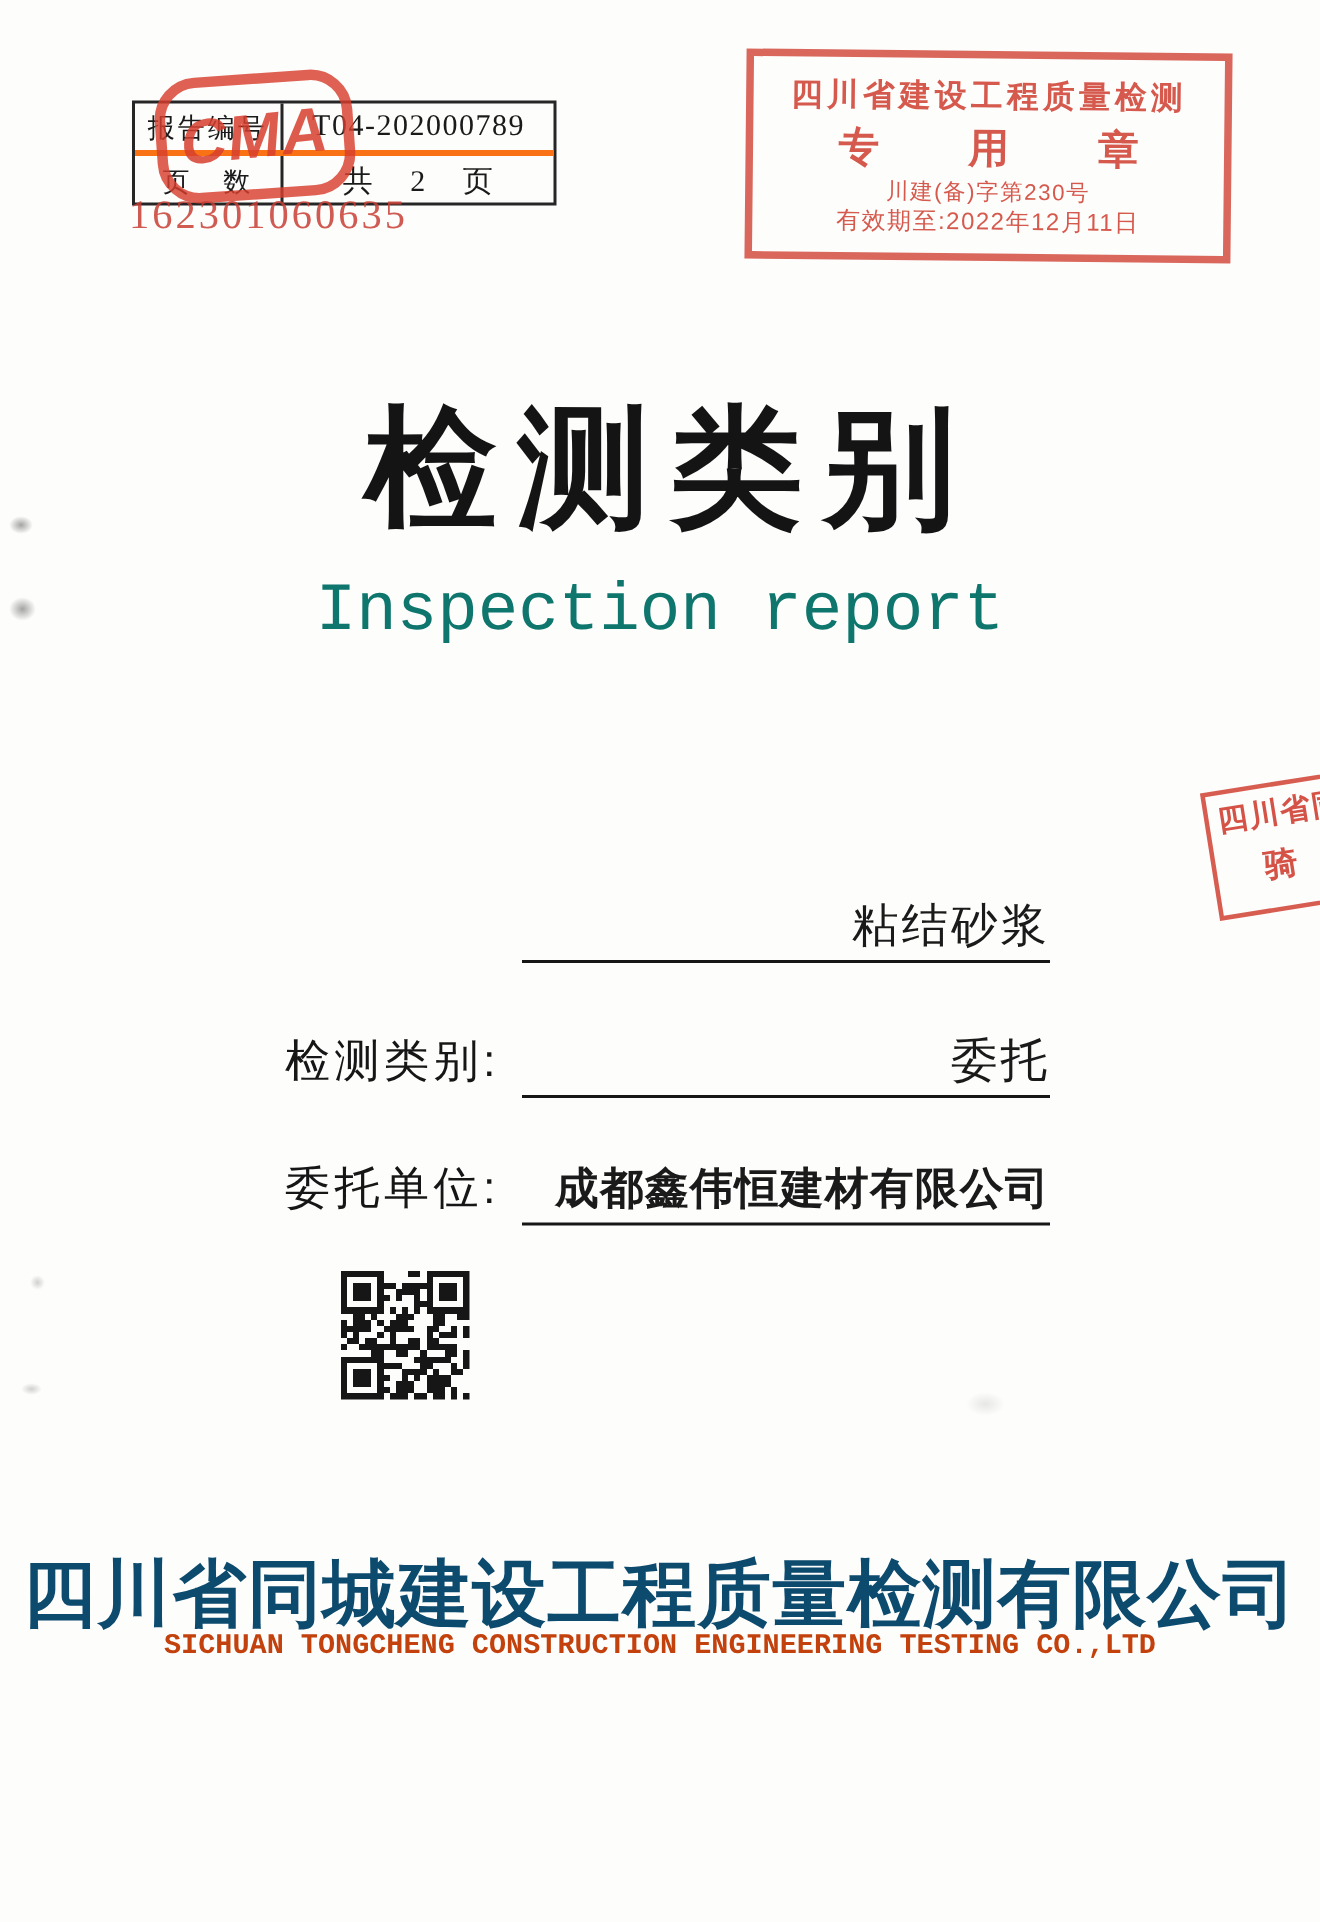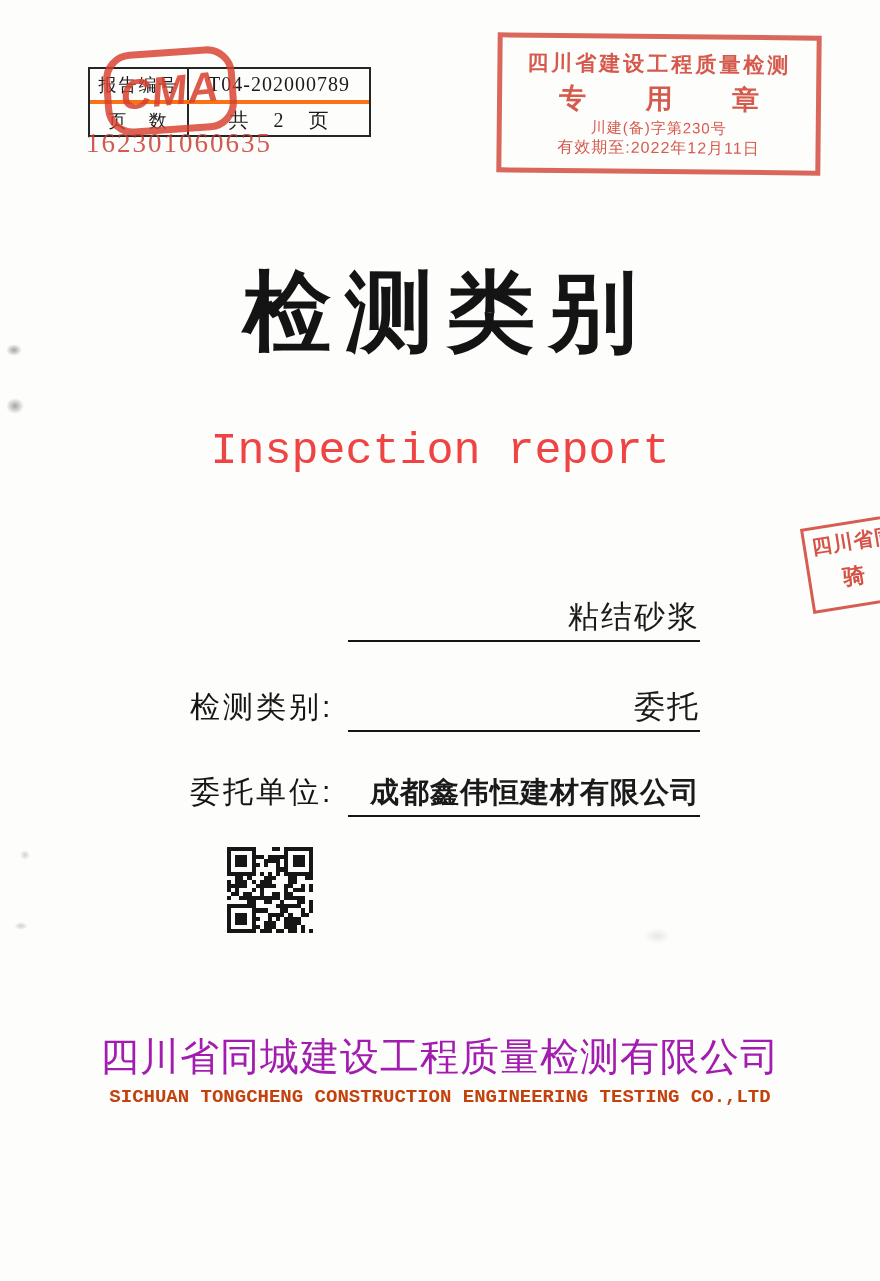--- a/index.html
+++ b/index.html
@@ -56,22 +56,22 @@
   .cert-l3{font-size:15px;letter-spacing:1px;white-space:nowrap;}
   .cert-l4{font-size:16px;letter-spacing:1px;white-space:nowrap;}
   
   .title-zh{
     position:absolute;top:253px;left:0;width:100%;text-align:center;
     font-size:88px;font-weight:bold;letter-spacing:14px;text-indent:14px;
     color:#141414;
   }
   .title-en{
     position:absolute;top:382px;left:0;width:100%;text-align:center;
-    font-family:"Liberation Mono",monospace;font-size:45px;color:#ef4444;
-    letter-spacing:0px;white-space:nowrap;margin-top:44px;
+    font-family:"Liberation Mono",monospace;font-size:45px;color:#0f766e;
+    letter-spacing:0px;white-space:nowrap;
   }
   
   .side-seal{
     position:absolute;left:806px;top:520px;width:96px;height:76px;
     border:3px solid rgba(205,52,38,0.8);transform:rotate(-9deg);
     color:rgba(205,52,38,0.85);text-align:left;padding:4px 0 0 6px;
   }
   .side-seal-l1{font-size:20px;font-weight:bold;letter-spacing:1px;white-space:nowrap;}
   .side-seal-l2{font-size:22px;font-weight:bold;margin-top:6px;margin-left:26px;}
   
@@ -85,22 +85,22 @@
     border-bottom:2px solid #161616;display:flex;align-items:flex-end;
     justify-content:flex-end;
   }
   .field-value{font-family:"Liberation Serif",serif;font-size:31px;letter-spacing:2px;padding-bottom:2px;white-space:nowrap;}
   .field-value.bold-sans{font-family:"Liberation Sans",sans-serif;font-weight:bold;font-size:29px;letter-spacing:1px;}
   
   .qr-wrap{position:absolute;left:227px;top:847px;width:86px;height:86px;}
   
   .footer-zh{
     position:absolute;top:1030px;left:0;width:100%;text-align:center;
-    font-family:"Liberation Serif",serif;font-size:39px;letter-spacing:1px;
-    color:#a21caf;white-space:nowrap;
+    font-family:"Liberation Serif",serif;font-size:49px;letter-spacing:1px;
+    color:#0c4a6e;white-space:nowrap;font-weight:bold;
   }
   .footer-en{
     position:absolute;top:1086px;left:0;width:100%;text-align:center;
     font-family:"Liberation Mono",monospace;font-weight:bold;font-size:19px;
     color:#c2410c;white-space:nowrap;
   }
   
   .artifact{position:absolute;border-radius:50%;background:radial-gradient(ellipse at center,rgba(90,90,90,0.55),rgba(120,120,120,0) 70%);}
   .a1{left:6px;top:344px;width:16px;height:12px;}
   .a2{left:6px;top:398px;width:18px;height:16px;}

